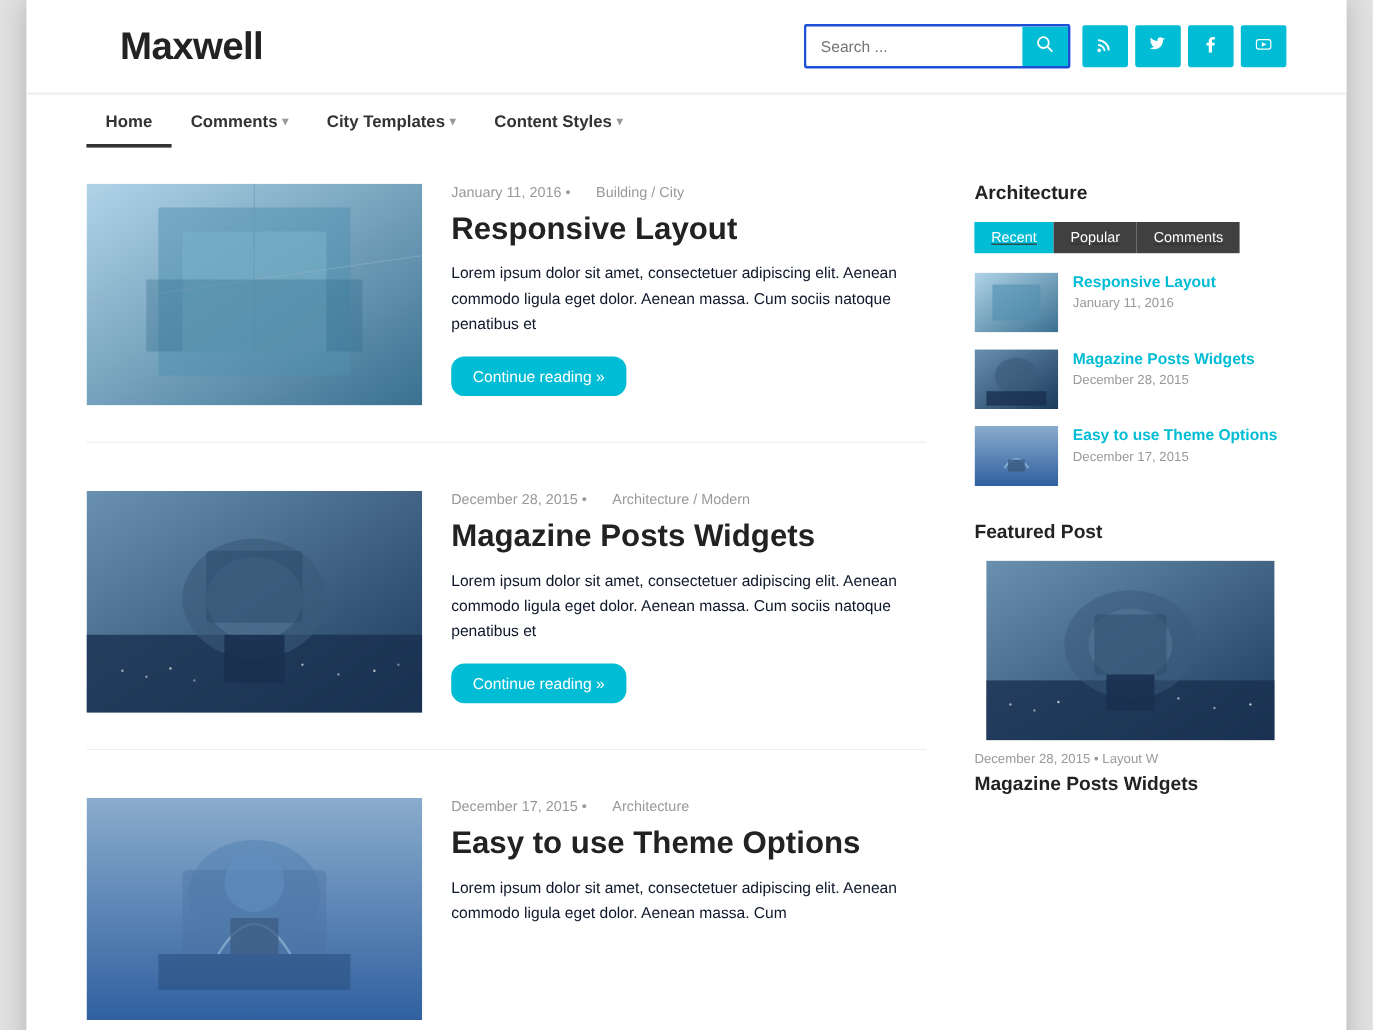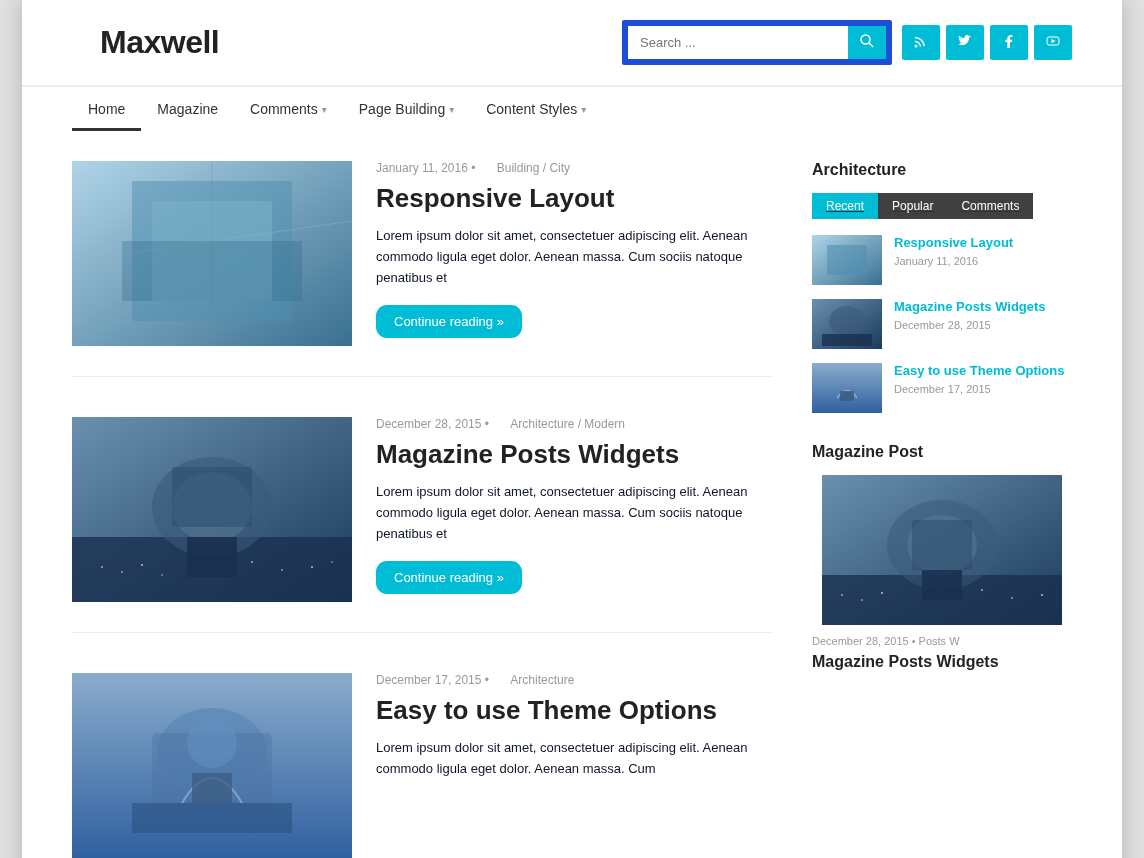--- a/index.html
+++ b/index.html
@@ -5,29 +5,29 @@
     * { box-sizing: border-box; margin: 0; padding: 0; }
     body { font-family: 'Segoe UI', Arial, sans-serif; background: #e0e0e0; color: #333; font-size: 14px; }
 
     .page-wrapper { background: #fff; max-width: 1100px; margin: 0 auto; box-shadow: 0 0 20px rgba(0,0,0,0.2); }
 
     
     .header { display: flex; align-items: center; justify-content: space-between; padding: 20px 50px; background: #fff; margin-left: 28px; }
     .site-title { font-size: 32px; font-weight: 900; color: #222; letter-spacing: -0.5px; }
 
     .header-right { display: flex; align-items: center; gap: 6px; }
-    .search-form { display: flex; align-items: center; border: 6px solid #1d4ed8; border-radius: 2px; overflow: hidden; margin-right: 4px; gap: 40px; }
+    .search-form { display: flex; align-items: center; border: 2px solid #1d4ed8; border-radius: 2px; overflow: hidden; margin-right: 4px; }
     .search-input { border: none; outline: none; padding: 8px 12px; font-size: 13px; color: #999; width: 180px; }
     .search-btn { background: #00bcd4; border: none; padding: 8px 12px; cursor: pointer; color: #fff; font-size: 14px; }
 
     .social-btn { background: #00bcd4; border: none; padding: 9px 12px; cursor: pointer; color: #fff; font-size: 14px; border-radius: 2px; }
 
     
     .nav { border-top: 2px solid #eee; padding: 0 50px; display: flex; align-items: center; gap: 0; }
-    .nav-item { padding: 14px 16px; font-size: 14px; color: #333; cursor: pointer; position: relative; text-decoration: none; display: inline-flex; align-items: center; gap: 4px; }
+    .nav-item { padding: 14px 16px; font-size: 14px; color: #333; cursor: pointer; position: relative; text-decoration: none; display: inline-flex; align-items: center; gap: 4px; font-weight: bold; }
     .nav-item:first-child { border-bottom: 3px solid #333; padding-bottom: 11px; }
     .nav-item .chevron { font-size: 10px; color: #999; }
 
     
     .main-layout { display: flex; gap: 0; padding: 30px 50px; }
 
     
     .posts-column { flex: 1; padding-right: 40px; }
 
     .post-card { display: flex; gap: 24px; margin-bottom: 40px; padding-bottom: 30px; border-bottom: 1px solid #eee; }
@@ -107,28 +107,25 @@
         </svg>
       </button>
     </div>
   </div>
 
   <nav class="nav">
     <a class="nav-item">
         <span>Home</span>
       </a>
     <a class="nav-item">
-        <span>Magazine</span>
-      </a>
-    <a class="nav-item">
       <span>Comments</span>
       <span class="chevron">▾</span>
     </a>
     <a class="nav-item">
-      <span>Page Building</span>
+      <span>City Templates</span>
       <span class="chevron">▾</span>
     </a>
     <a class="nav-item">
       <span>Content Styles</span>
       <span class="chevron">▾</span>
     </a>
   </nav>
 
   <div class="main-layout">
 
@@ -297,21 +294,21 @@
             </svg>
           </div>
           <div class="rec-info">
             <div class="rec-title">Easy to use Theme Options</div>
             <div class="rec-date">December 17, 2015</div>
           </div>
         </div>
       </div>
 
       <div class="featured-section">
-        <div class="section-title">Magazine Post</div>
+        <div class="section-title">Featured Post</div>
         <div class="featured-img">
           <svg viewBox="0 0 240 150" xmlns="http://www.w3.org/2000/svg">
             <defs>
                 <linearGradient id="fg1" x1="0" y1="0" x2="1" y2="1">
                   <stop offset="0%" stop-color="#6a90b0"></stop>
                   <stop offset="100%" stop-color="#1a3a5a"></stop>
                 </linearGradient>
               </defs>
             <rect width="240" height="150" fill="url(#fg1)"></rect>
             <rect x="0" y="100" width="240" height="50" fill="#1a3050" opacity="0.8"></rect>
@@ -324,20 +321,20 @@
             <circle cx="40" cy="125" r="1" fill="white" opacity="0.5"></circle>
             <circle cx="60" cy="118" r="1" fill="white" opacity="0.7"></circle>
             <circle cx="160" cy="115" r="1" fill="white" opacity="0.6"></circle>
             <circle cx="190" cy="123" r="1" fill="white" opacity="0.5"></circle>
             <circle cx="220" cy="120" r="1" fill="white" opacity="0.7"></circle>
           </svg>
         </div>
         <div class="featured-meta">
           <span>December 28, 2015</span>
           <span> • </span>
-          <span>Posts W</span>
+          <span>Layout W</span>
         </div>
         <div class="featured-title">Magazine Posts Widgets</div>
       </div>
 
     </div>
   </div>
 </div>
 
 </body></html>

